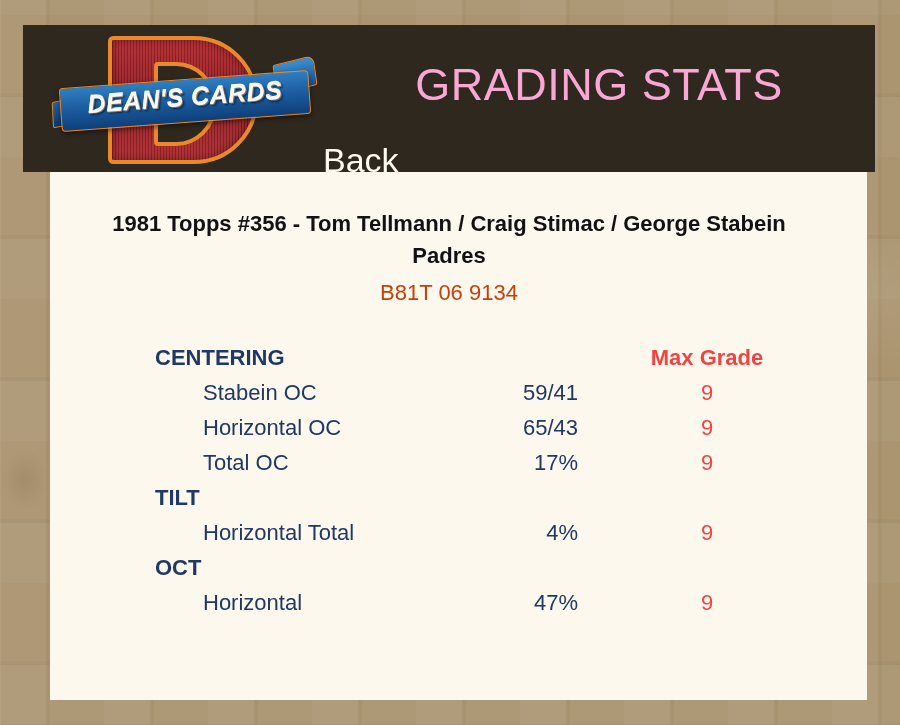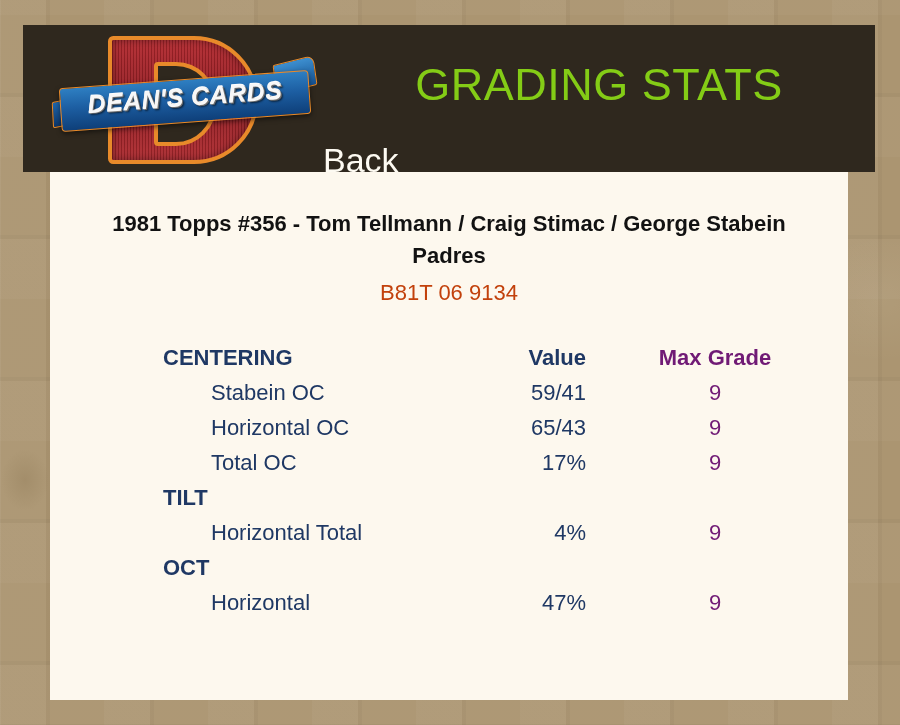--- a/index.html
+++ b/index.html
@@ -173,21 +173,21 @@
 
   
   #header-title {
     position: absolute;
     left: 300px;
     top: 36px;
     width: 552px;
     text-align: center;
     font-size: 45px;
     line-height: 1.05;
-    color: #84cc16;
+    color: #f9a8d4;
     letter-spacing: 0.5px;
     z-index: 3;
   }
   #header-subtitle {
     position: absolute;
     left: 300px;
     top: 118px;
     width: 552px;
     text-align: left;
     font-size: 34px;
@@ -198,20 +198,21 @@
 
   
   #panel {
     position: absolute;
     left: 50px;
     top: 172px;
     width: 798px;
     height: 528px;
     background: #fdf8ee;
     z-index: 1;
+    padding-left: 19px;
   }
 
   
   #card-title {
     position: absolute;
     left: 40px;
     top: 36px;
     width: 718px;
     text-align: center;
     font-size: 22px;
@@ -232,21 +233,20 @@
   
   #stats {
     position: absolute;
     left: 0;
     top: 173px;
     width: 798px;
   }
   .stat-row {
     position: relative;
     height: 35px;
-    margin-left: 8px;
   }
   .col-label {
     position: absolute;
     left: 105px;
     top: 0;
     font-size: 22px;
     color: #1f3864;
     white-space: nowrap;
   }
   .col-label.section {
@@ -268,21 +268,21 @@
   .col-value.header {
     font-weight: bold;
   }
   .col-grade {
     position: absolute;
     left: 568px;
     top: 0;
     width: 178px;
     text-align: center;
     font-size: 22px;
-    color: #701a75;
+    color: #ef4444;
   }
   .col-grade.header {
     font-weight: bold;
   }
 </style>
 </head>
 <body>
 
 <div id="page">
 
@@ -310,21 +310,20 @@
   <div id="panel">
 
     <div id="card-title">1981 Topps #356  -  Tom Tellmann / Craig Stimac / George Stabein Padres</div>
 
     <div id="card-code">B81T 06 9134</div>
 
     <div id="stats">
 
     <div class="stat-row">
           <div class="col-label section">CENTERING</div>
-          <div class="col-value header">Value</div>
           <div class="col-grade header">Max Grade</div>
         </div>
         <div class="stat-row">
           <div class="col-label item">Stabein OC</div>
           <div class="col-value">59/41</div>
           <div class="col-grade">9</div>
         </div>
         <div class="stat-row">
           <div class="col-label item">Horizontal OC</div>
           <div class="col-value">65/43</div>

